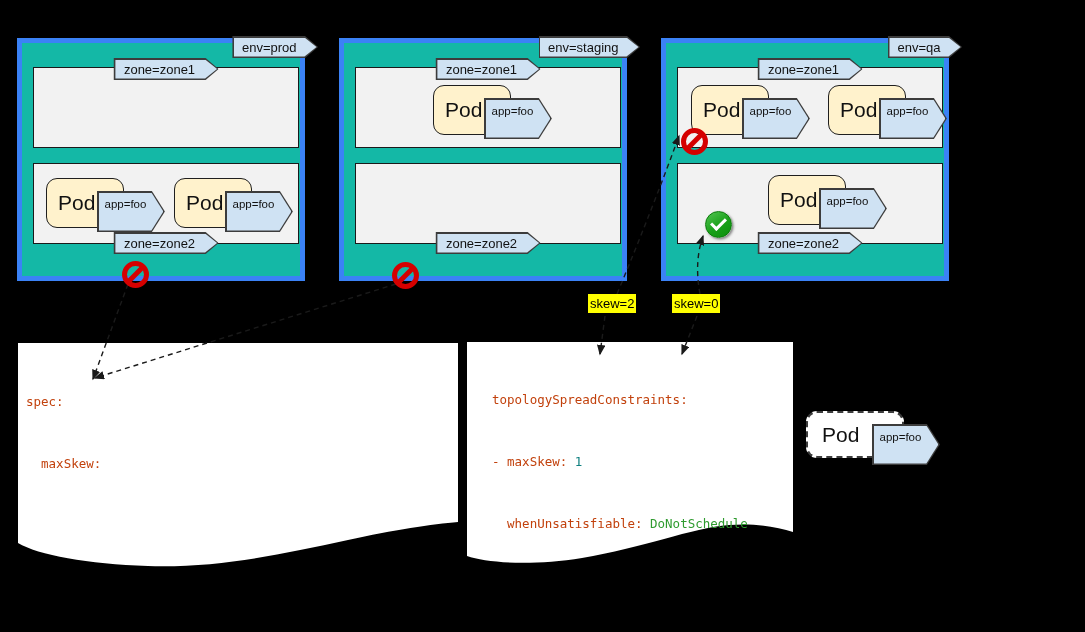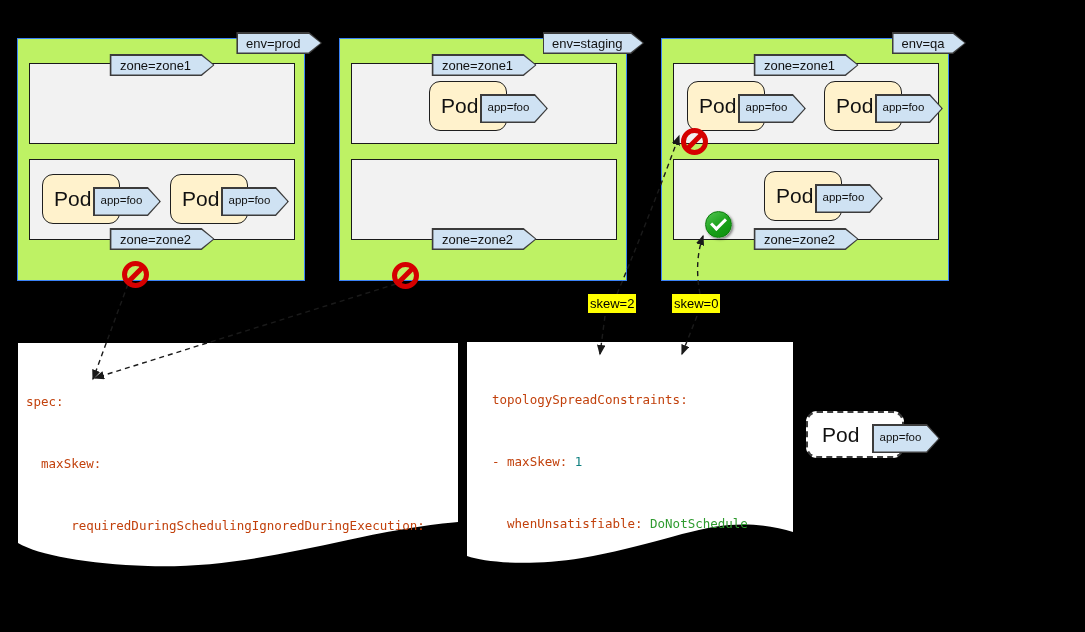--- a/index.html
+++ b/index.html
@@ -1,37 +1,37 @@
 <!DOCTYPE html>
 <html><head>
 <meta charset="utf-8">
 <style>
   html,body{margin:0;padding:0;background:#000;}
   .canvas{position:relative;width:1085px;height:632px;background:#000;overflow:hidden;
           font-family:"Liberation Sans", sans-serif;}
 
   
-  .cluster{position:absolute;top:38px;width:288px;height:243px;background:#bef264;
-           border:1px solid #3b82f6;box-sizing:border-box;}
+  .cluster{position:absolute;top:38px;width:288px;height:243px;background:#14b8a6;
+           border:5px solid #3b82f6;box-sizing:border-box;}
   .zone{position:absolute;left:11px;width:266px;height:81px;background:#f2f2f2;
         border:1px solid #1a1a1a;box-sizing:border-box;}
   .zone.z1{top:24px;} .zone.z2{top:120px;}
 
   
   .tag{position:absolute;background:#3c3c3c;padding:1.5px;
        clip-path:polygon(0 0,calc(100% - 13px) 0,100% 50%,calc(100% - 13px) 100%,0 100%);}
   .tag-in{display:block;background:#cfe2f3;color:#111;white-space:nowrap;
           clip-path:polygon(0 0,calc(100% - 12px) 0,100% 50%,calc(100% - 12px) 100%,0 100%);}
   .env-tag{top:-7px;right:-18px;}
   .env-tag .tag-in{font-size:13px;line-height:19px;padding:0 20px 0 8px;}
   .zone-tag{left:50%;transform:translateX(-50%);}
   .zone-tag .tag-in{font-size:13px;line-height:19px;padding:0 22px 0 9px;}
   .zt-top{top:-10px;text-align:right;} .zt-bottom{bottom:-11px;}
   .pod-tag{left:50px;top:12px;}
-  .pod-tag .tag-in{font-size:11.5px;line-height:22px;padding:0 17px 4px 6px;}
+  .pod-tag .tag-in{font-size:11.5px;line-height:22px;padding:0 17px 16px 6px;}
 
   
   .pod{position:absolute;width:78px;height:50px;background:#fff2cc;border:1.5px solid #1f1f1f;
        border-radius:11px;box-sizing:border-box;}
   .pod-label{position:absolute;left:11px;top:50%;transform:translateY(-50%);
              font-size:21px;color:#111;}
   .pod.incoming{width:98px;height:47px;background:#fff;border:2px dashed #3d3d3d;}
   .pod.incoming .pod-label{left:14px;}
   .pod.incoming .pod-tag{left:64px;top:11px;}
 
@@ -156,21 +156,20 @@
   </svg>
 
   <div class="paper" style="left:467px;top:342px;width:326px;height:173px"></div>
   <svg class="wave" style="left:467px;top:515px" width="326" height="56" viewBox="0 0 326 56">
     <path d="M0,0 L0,41 C20,48 65,51 115,43 C175,33 225,13 262,10 C288,8 310,12 326,17 L326,0 Z" fill="#fff"></path>
   </svg>
 
   <div class="yaml" style="left:26px;top:350px">
     <div><span class="yk">spec:</span></div>
     <div><span class="yk">  maxSkew:</span></div>
-    <div><span class="yk">      requiredDuringSchedulingIgnoredDuringExecution:</span></div>
     
     
     
     
     
     
   </div>
 
   <div class="yaml" style="left:492px;top:348px">
     <div><span class="yk">topologySpreadConstraints:</span></div>

